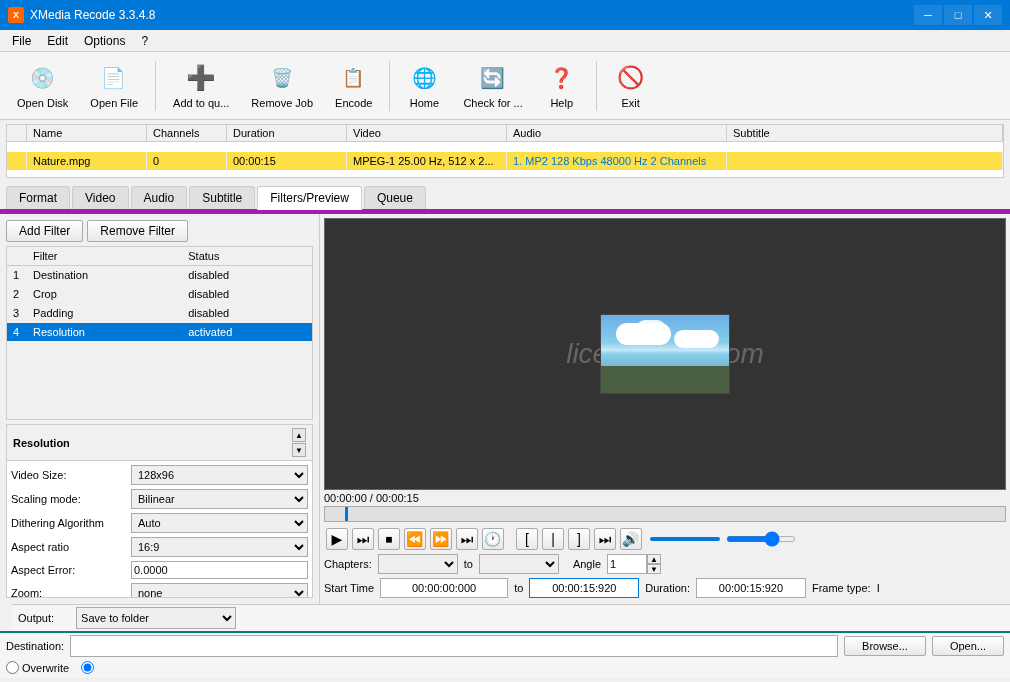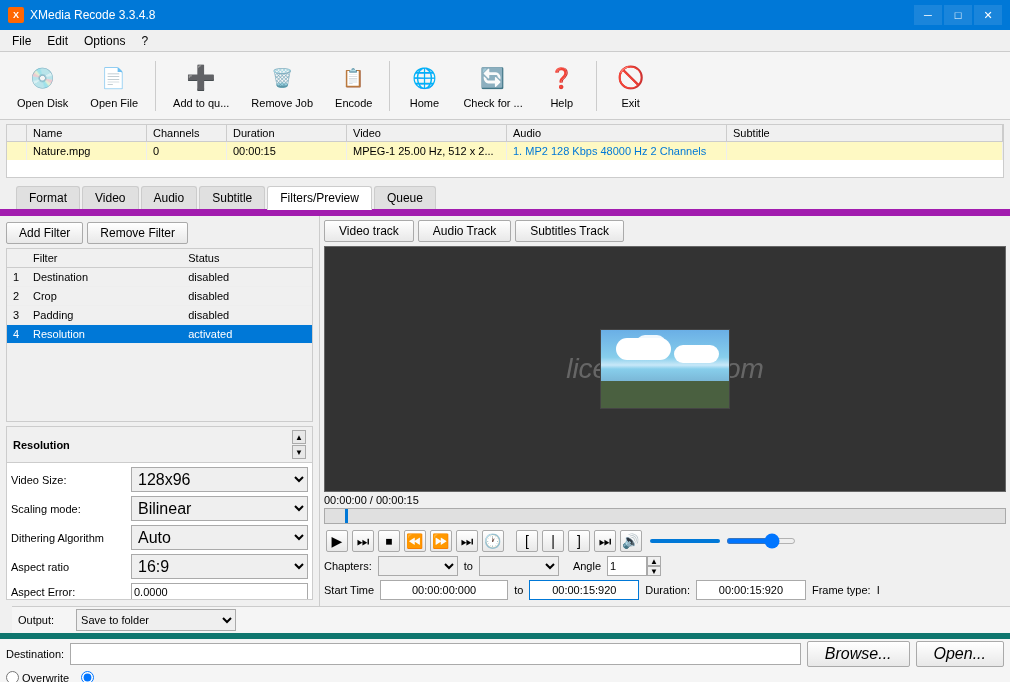--- a/index.html
+++ b/index.html
@@ -19,47 +19,47 @@
     
     .toolbar { background: #f5f5f5; height: 68px; display: flex; align-items: center; padding: 4px 8px; gap: 4px; border-bottom: 1px solid #ccc; }
     .toolbar-btn { display: flex; flex-direction: column; align-items: center; justify-content: center; padding: 4px 8px; min-width: 52px; height: 58px; cursor: pointer; border: 1px solid transparent; font-size: 11px; gap: 3px; }
     .toolbar-sep { width: 1px; height: 50px; background: #ccc; margin: 0 4px; }
     .tb-icon { width: 32px; height: 32px; display: flex; align-items: center; justify-content: center; font-size: 20px; }
     
     
     .filelist { background: white; margin: 4px 6px; border: 1px solid #ccc; height: 54px; }
     .filelist-header { display: flex; background: #f0f0f0; border-bottom: 1px solid #ccc; }
     .filelist-col { padding: 2px 6px; font-size: 11px; border-right: 1px solid #ccc; white-space: nowrap; overflow: hidden; }
-    .filelist-row { display: flex; background: #fef9c3; }
+    .filelist-row { display: flex; background: #fde047; margin-top: 10px; }
     .filelist-cell { padding: 3px 6px; font-size: 11px; border-right: 1px solid #eee; white-space: nowrap; overflow: hidden; }
     .link-blue { color: #0078d7; }
 
     
-    .tabs { display: flex; padding: 4px 16px 0; background: #f0f0f0; border-bottom: 7px solid #a21caf; gap: 2px; }
+    .tabs { display: flex; padding: 4px 6px 0; background: #f0f0f0; border-bottom: 5px solid #a21caf; gap: 2px; }
     .tab { padding: 4px 12px; font-size: 12px; cursor: pointer; border: 1px solid #ccc; border-bottom: none; background: #e0e0e0; border-radius: 3px 3px 0 0; }
     .tab.active { background: white; border-bottom: 1px solid white; margin-bottom: -1px; z-index: 1; }
 
     
     .content { display: flex; height: 390px; }
     
     
     .left-panel { width: 320px; padding: 6px; border-right: 1px solid #ccc; display: flex; flex-direction: column; gap: 4px; }
     .filter-buttons { display: flex; gap: 4px; }
     .btn { padding: 3px 12px; border: 1px solid #aaa; background: linear-gradient(to bottom, #fff, #e8e8e8); cursor: pointer; font-size: 12px; border-radius: 2px; }
     .btn:disabled { color: #aaa; cursor: default; }
     
     .filter-table { border: 1px solid #ccc; flex: 1; overflow: auto; }
     .filter-table table { width: 100%; border-collapse: collapse; }
     .filter-table th { background: #f0f0f0; border-bottom: 1px solid #ccc; padding: 3px 6px; font-size: 11px; text-align: left; font-weight: normal; }
     .filter-table td { padding: 3px 6px; font-size: 11px; border-bottom: 1px solid #eee; }
     .filter-table tr.selected { background: #0078d7; color: white; }
     .prop-row { display: flex; align-items: center; margin-bottom: 4px; }
     .prop-label { width: 120px; font-size: 11px; }
     .prop-input { flex: 1; }
-    select.prop-select { width: 100%; padding: 2px; font-size: 16px; border: 1px solid #aaa; }
+    select.prop-select { width: 100%; padding: 2px; font-size: 11px; border: 1px solid #aaa; }
     input.prop-text { width: 100%; padding: 2px; font-size: 11px; border: 1px solid #aaa; }
     
     
     .right-panel { flex: 1; display: flex; flex-direction: column; padding: 4px; }
     .preview-track-buttons { display: flex; gap: 4px; margin-bottom: 4px; }
     .track-btn { padding: 3px 14px; border: 1px solid #aaa; background: linear-gradient(to bottom, #fff, #e8e8e8); cursor: pointer; font-size: 12px; border-radius: 2px; }
     
     .preview-area { flex: 1; background: #333; border: 1px solid #666; position: relative; display: flex; align-items: center; justify-content: center; overflow: hidden; }
     .preview-watermark { position: absolute; color: rgba(180,180,180,0.4); font-size: 28px; font-style: italic; z-index: 1; white-space: nowrap; }
     
@@ -71,24 +71,24 @@
     .small-select { width: 80px; height: 20px; font-size: 11px; border: 1px solid #aaa; }
     .small-input { width: 100px; height: 20px; font-size: 11px; border: 1px solid #aaa; padding: 0 3px; text-align: center; }
     .angle-input { width: 40px; height: 20px; font-size: 11px; border: 1px solid #aaa; padding: 0 2px; }
     .spin-box { display: flex; }
     .spin-btn { width: 14px; height: 10px; border: 1px solid #aaa; background: #f0f0f0; cursor: pointer; display: flex; align-items: center; justify-content: center; font-size: 8px; }
     
     .starttime-row { display: flex; align-items: center; gap: 6px; padding: 2px 0; font-size: 11px; }
     
     
     .output-row { display: flex; align-items: center; gap: 22px; padding: 2px 6px; background: #f5f5f5; border-top: 1px solid #ccc; font-size: 11px; margin-left: 12px; }
-    .dest-row { display: flex; align-items: center; gap: 6px; padding: 2px 6px; background: #f5f5f5; border-top: 6px solid #0f766e; font-size: 11px; }
+    .dest-row { display: flex; align-items: center; gap: 6px; padding: 2px 6px; background: #f5f5f5; border-top: 2px solid #0f766e; font-size: 11px; }
     .dest-input { flex: 1; height: 22px; border: 1px solid #aaa; padding: 0 4px; font-size: 11px; }
     .overwrite-row { display: flex; align-items: center; gap: 12px; padding: 2px 6px 4px; background: #f5f5f5; font-size: 11px; }
-    .big-btn { padding: 3px 17px; border: 1px solid #aaa; background: linear-gradient(to bottom, #fff, #e8e8e8); cursor: pointer; font-size: 16px; border-radius: 2px; min-width: 70px; font-style: italic; }
+    .big-btn { padding: 3px 17px; border: 1px solid #aaa; background: linear-gradient(to bottom, #fff, #e8e8e8); cursor: pointer; font-size: 11px; border-radius: 2px; min-width: 70px; }
     .scroll-arrow { width: 14px; height: 14px; background: #e8e8e8; border: 1px solid #aaa; display: flex; align-items: center; justify-content: center; font-size: 8px; cursor: pointer; }
   </style>
 </head>
 <body>
 
 <div class="titlebar">
   <div class="titlebar-left">
     <div class="titlebar-icon">X</div>
     <span>XMedia Recode 3.3.4.8</span>
   </div>
@@ -261,25 +261,20 @@
           <span class="prop-label">Zoom:</span>
           <select class="prop-select prop-input">
             <option>none</option><option>25%</option><option>50%</option><option>75%</option><option>100%</option>
           </select>
         </div>
       </div>
     </div>
   </div>
 
   <div class="right-panel">
-    <div class="preview-track-buttons">
-      <button class="track-btn">Video track</button>
-      <button class="track-btn">Audio Track</button>
-      <button class="track-btn">Subtitles Track</button>
-    </div>
 
     <div class="preview-area">
       <span class="preview-watermark">licensefiles.com</span>
 
       <div style="position:relative; z-index:2; width:130px; height:80px; overflow:hidden; border:1px solid #444;">
         <div style="width:100%; height:100%; background:linear-gradient(to bottom, #6AAFE6 0%, #87CEEB 35%, #c8e8f8 45%, #87CEEB 50%, #7bb8d8 65%, #4a6040 65%); position:relative;">
           <div style="position:absolute; top:8px; left:15px; width:55px; height:22px; background:white; border-radius:12px;"></div>
           <div style="position:absolute; top:15px; right:10px; width:45px; height:18px; background:white; border-radius:10px;"></div>
           <div style="position:absolute; top:5px; left:35px; width:30px; height:18px; background:rgba(255,255,255,0.9); border-radius:10px;"></div>
         </div>

